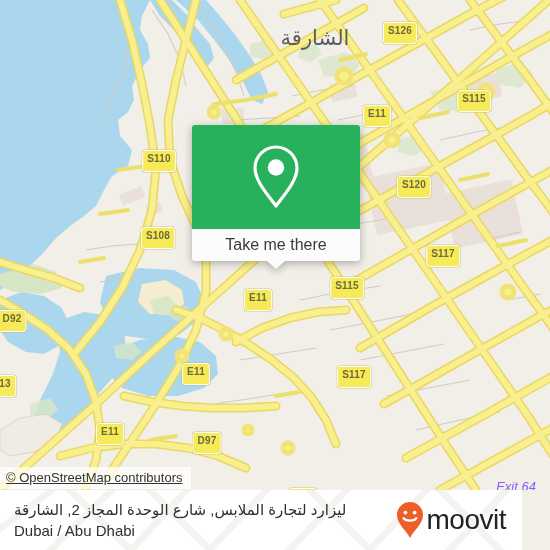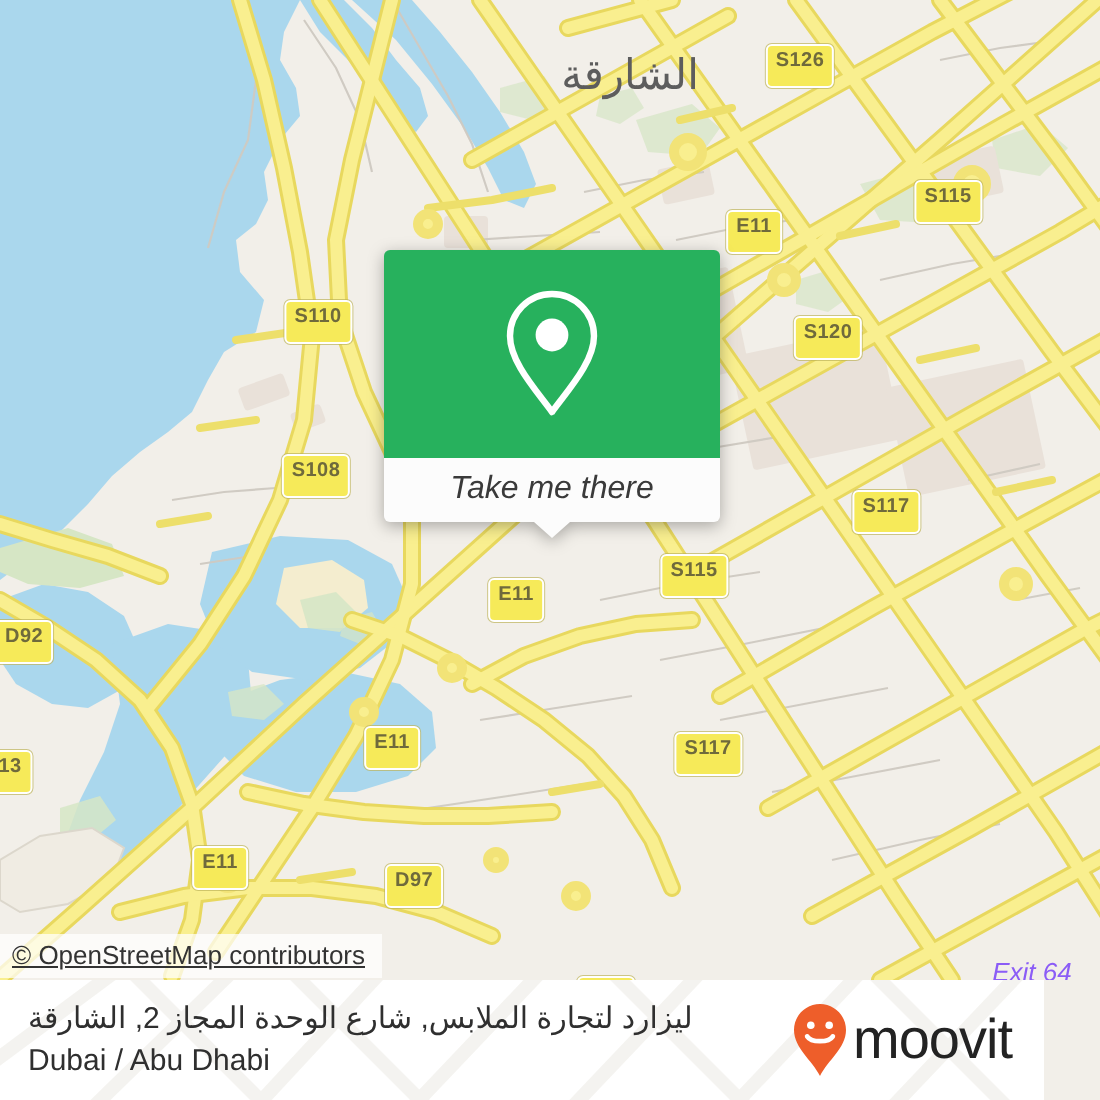--- a/index.html
+++ b/index.html
@@ -67,21 +67,21 @@
   #card-head{
     background:#27b15d;height:104px;border-radius:3px 3px 0 0;
     display:flex;align-items:center;justify-content:center;
   }
   #card-foot{
     background:#fcfcfc;height:32px;border-radius:0 0 3px 3px;
     display:flex;align-items:center;justify-content:center;
     position:relative;
   }
   #card-foot .label{
-    color:#3a3a3a;font-size:16px;line-height:18px;white-space:nowrap;font-style:italic;
+    color:#3a3a3a;font-size:16px;line-height:18px;white-space:nowrap;
   }
   #card-tail{
     position:absolute;left:50%;top:100%;
     width:0;height:0;margin-left:-9px;
     border-left:9px solid transparent;
     border-right:9px solid transparent;
     border-top:8px solid #fcfcfc;
   }
 
   
@@ -306,21 +306,21 @@
           </g>
         </g>
       </g>
     </svg>
 
     <div id="shield-layer">
         <div class="shield" style="left: 400px; top: 33px;">S126</div>
         <div class="shield" style="left: 474px; top: 101px;">S115</div>
         <div class="shield" style="left: 377px; top: 116px;">E11</div>
         <div class="shield" style="left: 159px; top: 161px;">S110</div>
-        <div class="shield" style="left: 414px; top: 169px;">S120</div>
+        <div class="shield" style="left: 414px; top: 187px;">S120</div>
         <div class="shield" style="left: 158px; top: 238px;">S108</div>
         <div class="shield" style="left: 347px; top: 288px;">S115</div>
         <div class="shield" style="left: 258px; top: 300px;">E11</div>
         <div class="shield" style="left: 443px; top: 256px;">S117</div>
         <div class="shield" style="left: 12px; top: 321px;">D92</div>
         <div class="shield" style="left: 5px; top: 386px;">13</div>
         <div class="shield" style="left: 196px; top: 374px;">E11</div>
         <div class="shield" style="left: 354px; top: 377px;">S117</div>
         <div class="shield" style="left: 110px; top: 434px;">E11</div>
         <div class="shield" style="left: 207px; top: 443px;">D97</div>

